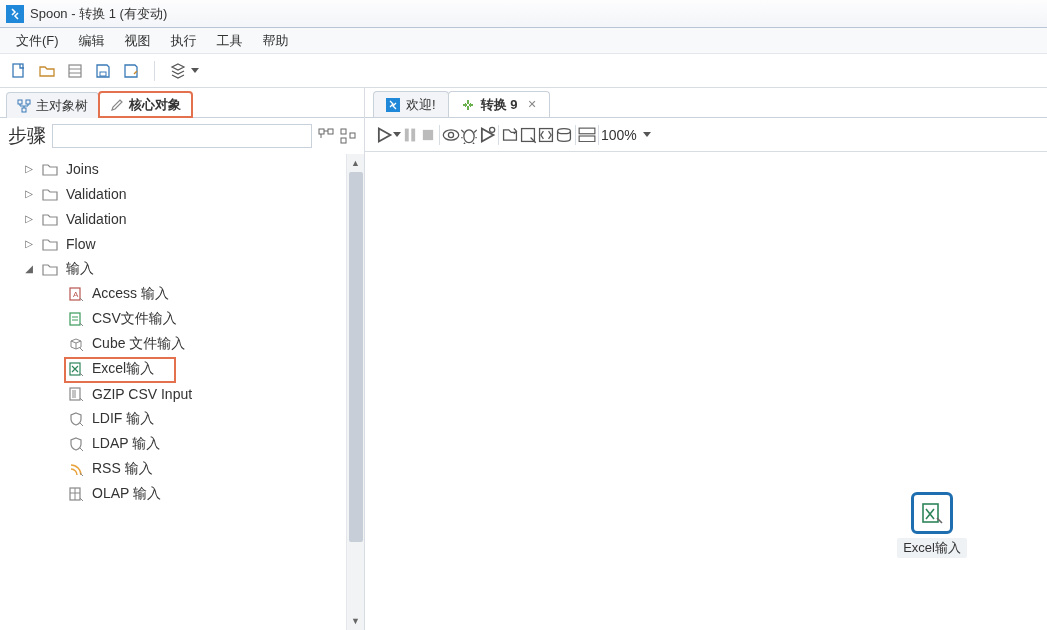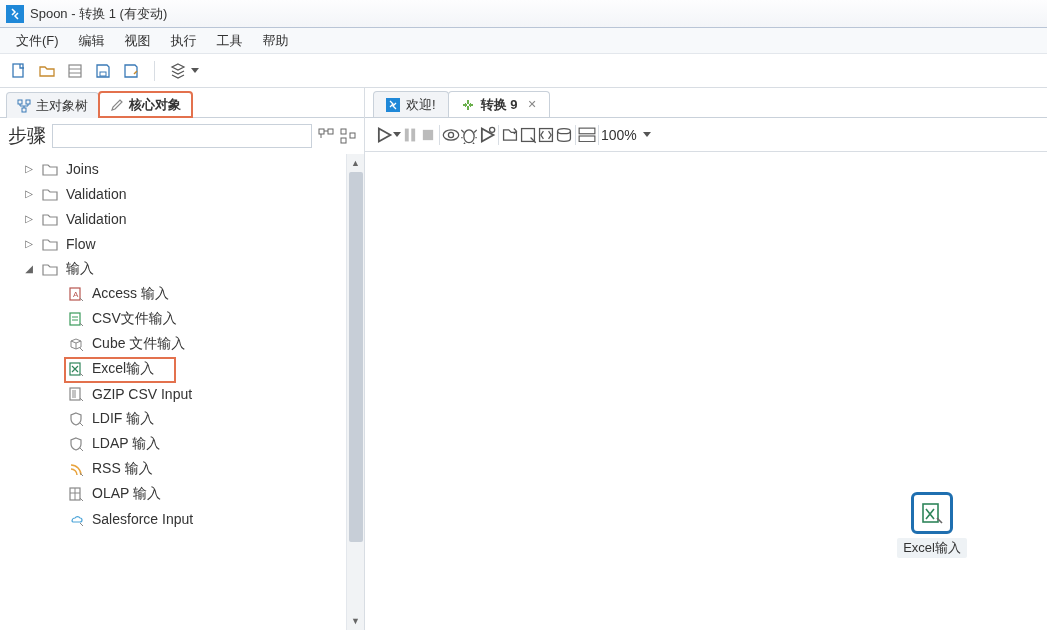--- a/index.html
+++ b/index.html
@@ -286,29 +286,20 @@
             <span class="leaficon">
               <svg viewBox="0 0 16 16">
                 <rect x="2" y="2" width="10" height="12" fill="none" stroke="#888" stroke-width="1.2"></rect>
                 <line x1="2" y1="7" x2="12" y2="7" stroke="#888"></line>
                 <line x1="7" y1="2" x2="7" y2="14" stroke="#888"></line>
                 <path d="M12 12l3 3" stroke="#888"></path>
               </svg>
             </span>
             <span>OLAP 输入</span>
           </div>
-        <div class="trow leaf">
-            <span class="leaficon">
-              <svg viewBox="0 0 16 16">
-                <path d="M4 10a3 3 0 013-3 3 3 0 015 0 2 2 0 010 4H5a2 2 0 01-1-1z" fill="none" stroke="#4aa3d8" stroke-width="1.2"></path>
-                <path d="M12 12l3 3" stroke="#888"></path>
-              </svg>
-            </span>
-            <span>Salesforce Input</span>
-          </div>
       </div>
 
       <div class="vscroll">
         <div class="up">▲</div>
         <div class="thumb" style="top:18px;height:370px;"></div>
         <div class="down" style="position:absolute;bottom:0;width:100%;">▼</div>
       </div>
     </div>
   </div>
 

